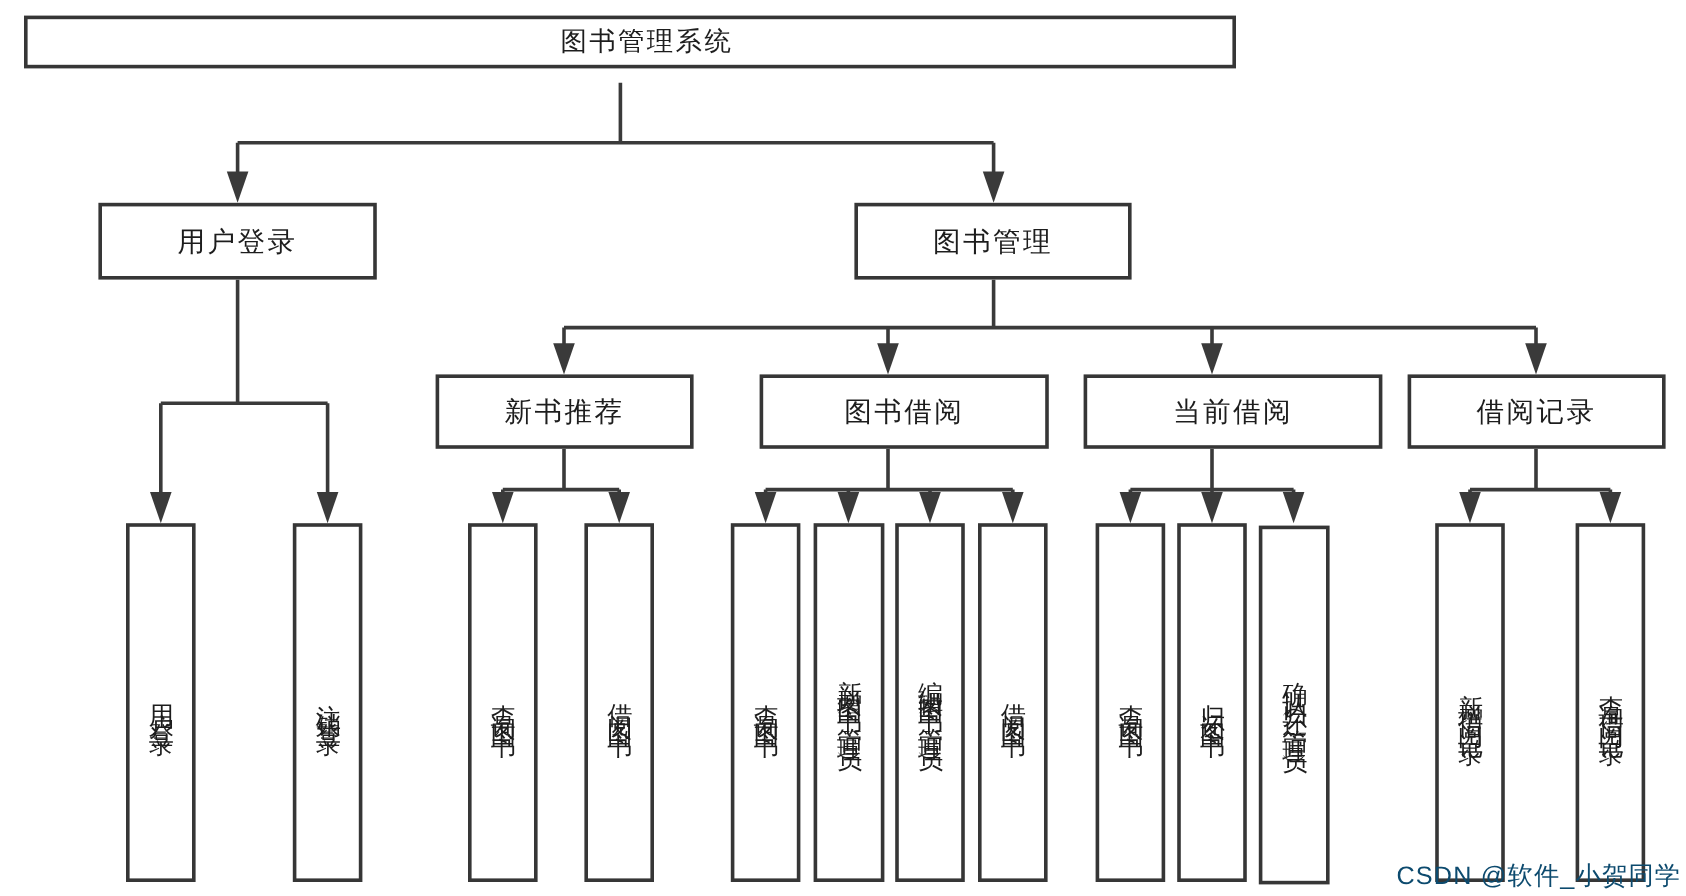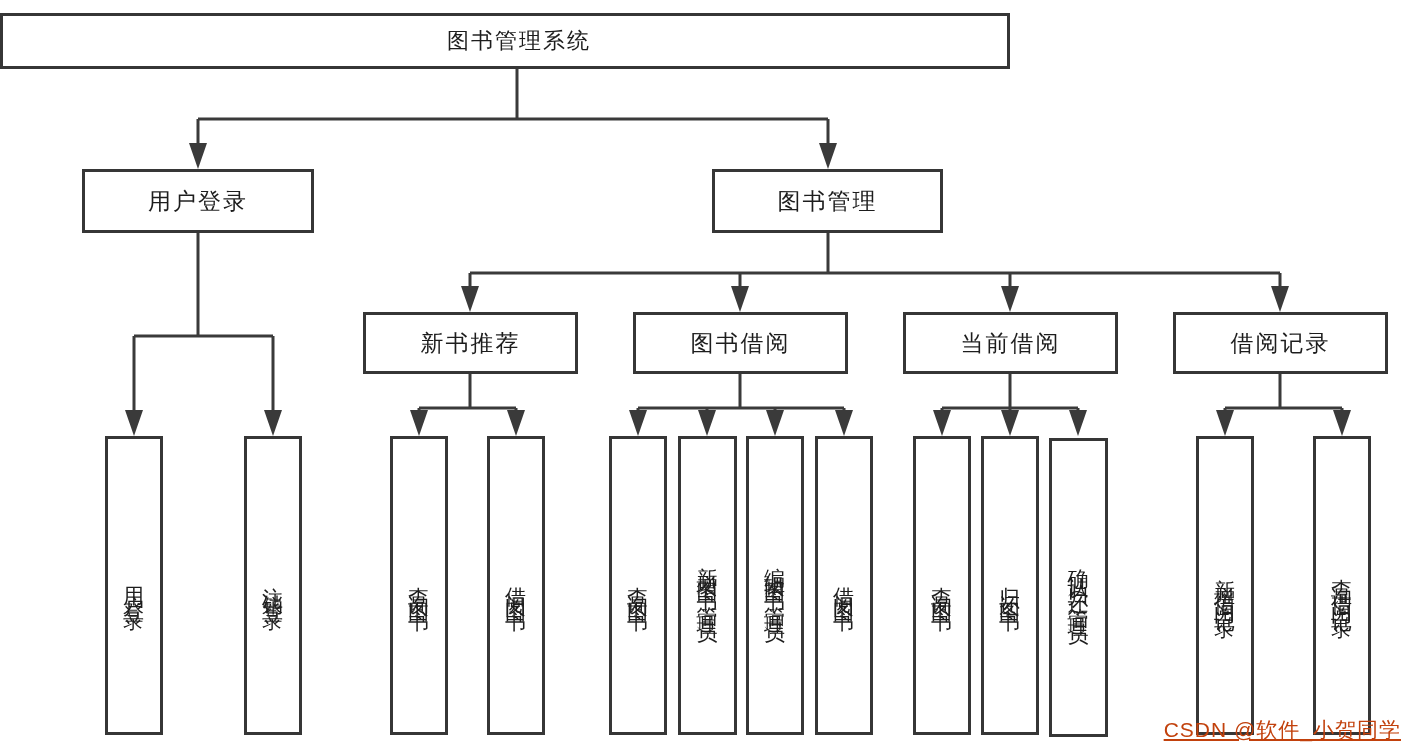--- a/index.html
+++ b/index.html
@@ -14,21 +14,21 @@
     color:#1d1d1d; z-index:2; text-align:center;
   }
   .root-node { font-size:22px; letter-spacing:2px; }
   .lvl-node  { font-size:23px; letter-spacing:2px; }
   .leaf-node .vtext {
     writing-mode:vertical-rl; text-orientation:mixed;
     font-size:21px; letter-spacing:8px; line-height:1.1; color:#1d1d1d;
   }
   .watermark {
     position:absolute; right:4px; bottom:3px; z-index:5;
-    font-size:21px; color:#c2410c; letter-spacing:1px; white-space:nowrap;text-decoration:underline;
+    font-size:21px; color:#0c4a6e; letter-spacing:1px; white-space:nowrap;
   }
 </style>
 </head>
 <body>
 
 <div class="stage">
 
   <svg class="wires" width="1405" height="747" viewBox="0 0 1405 747">
     <path fill="none" stroke="#3a3a3a" stroke-width="3" d="
       M517 69 V119 M198 119 H828 M198 119 V145 M828 119 V145
@@ -54,28 +54,28 @@
       <path d="M766 410 L784 410 L775 436 Z"></path>
       <path d="M835 410 L853 410 L844 436 Z"></path>
       <path d="M933 410 L951 410 L942 436 Z"></path>
       <path d="M1001 410 L1019 410 L1010 436 Z"></path>
       <path d="M1069 410 L1087 410 L1078 436 Z"></path>
       <path d="M1216 410 L1234 410 L1225 436 Z"></path>
       <path d="M1333 410 L1351 410 L1342 436 Z"></path>
     </g>
   </svg>
 
-  <div class="node root-node" style="left:0; top:13px; width:1010px; height:56px;padding-left:28px;">图书管理系统</div>
+  <div class="node root-node" style="left:20px; top:13px; width:1010px; height:44px;padding-left:28px;">图书管理系统</div>
 
   <div class="node lvl-node" style="left:82px; top:169px; width:232px; height:64px;">用户登录</div>
   <div class="node lvl-node" style="left:363px; top:312px; width:215px; height:62px;">新书推荐</div>
 
   <div class="node lvl-node" style="left:712px; top:169px; width:231px; height:64px;">图书管理</div>
-  <div class="node lvl-node" style="left:633px; top:312px; width:215px; height:62px;">图书借阅</div>
-  <div class="node lvl-node" style="left:903px; top:312px; width:215px; height:62px;">当前借阅</div>
+  <div class="node lvl-node" style="left:633px; top:312px; width:241px; height:62px;">图书借阅</div>
+  <div class="node lvl-node" style="left:903px; top:312px; width:249px; height:62px;">当前借阅</div>
   <div class="node lvl-node" style="left:1173px; top:312px; width:215px; height:62px;">借阅记录</div>
 
   <div class="node leaf-node" style="left:105px; top:436px; width:58px; height:299px;">
     <span class="vtext">用户登录</span>
   </div>
   <div class="node leaf-node" style="left:244px; top:436px; width:58px; height:299px;">
     <span class="vtext">注销登录</span>
   </div>
 
   <div class="node leaf-node" style="left:390px; top:436px; width:58px; height:299px;">

